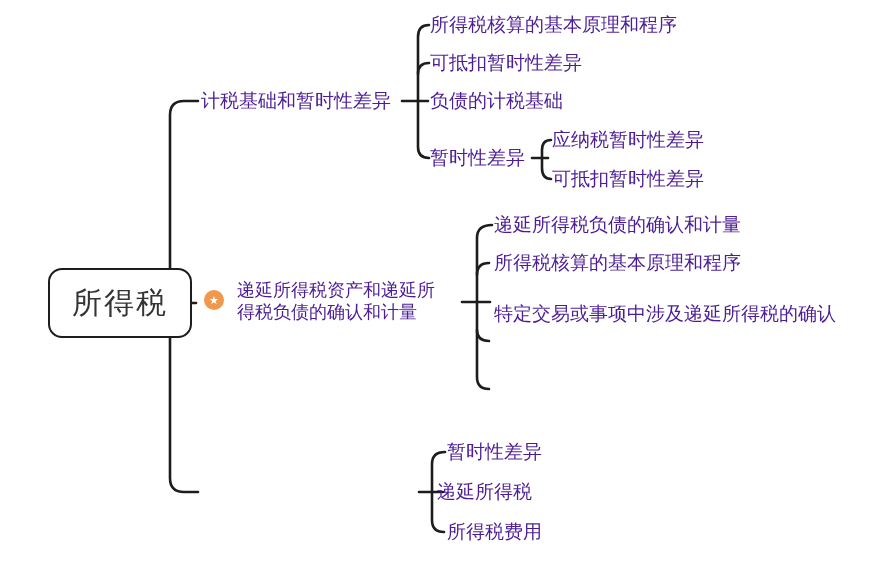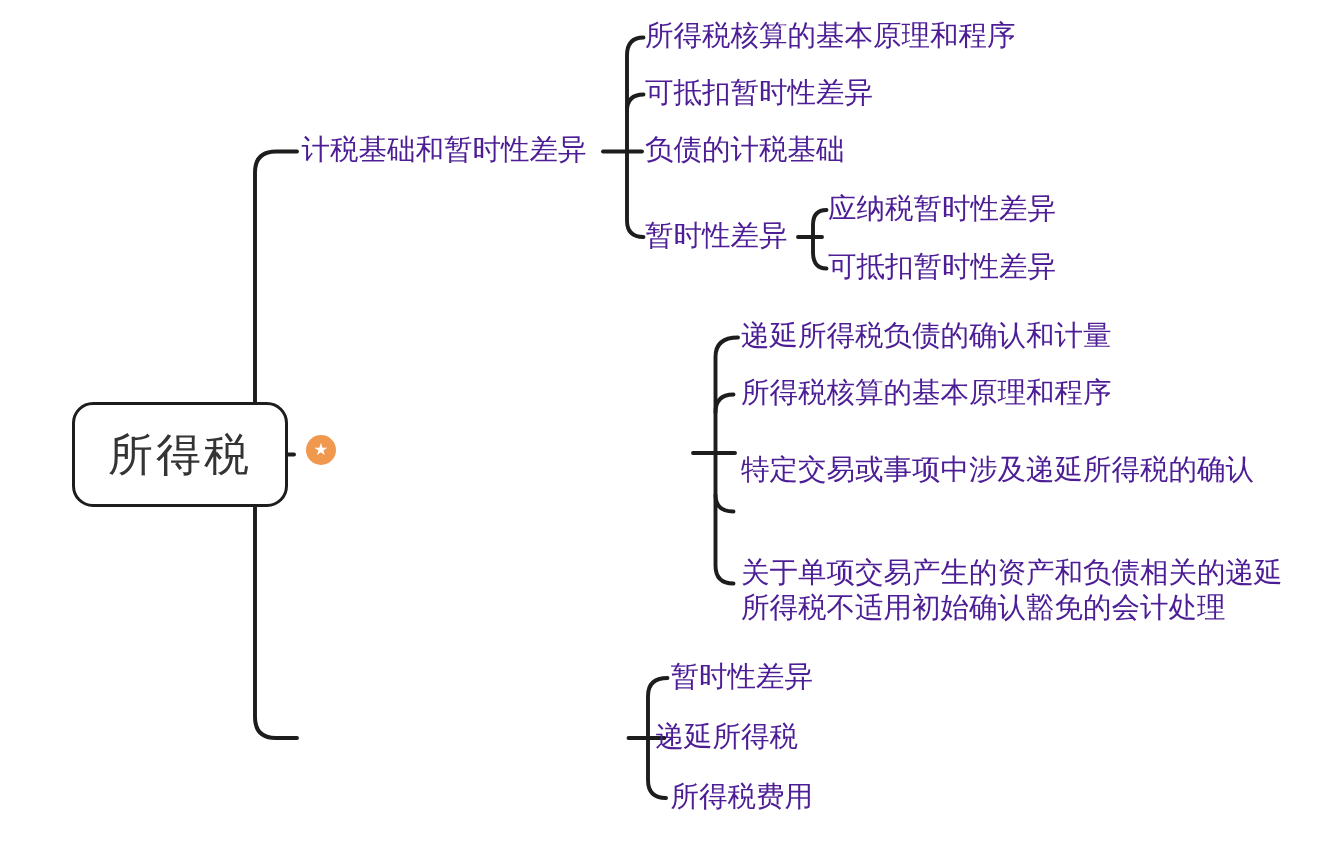--- a/index.html
+++ b/index.html
@@ -99,22 +99,22 @@
   <div class="topic" style="left:430px;top:13px;">所得税核算的基本原理和程序</div>
   <div class="topic" style="left:430px;top:51px;">可抵扣暂时性差异</div>
   <div class="topic" style="left:430px;top:89px;">负债的计税基础</div>
   <div class="topic" style="left:430px;top:146px;">暂时性差异</div>
   <div class="topic" style="left:552px;top:128px;">应纳税暂时性差异</div>
   <div class="topic" style="left:552px;top:167px;">可抵扣暂时性差异</div>
 
   <span class="star-badge" style="background:#F0984E;">
     <span>★</span>
   </span>
+  <div class="topic wrap b2-label">递延所得税资产和递延所得税负债的确认和计量</div>
   <div class="topic" style="left:494px;top:213px;">递延所得税负债的确认和计量</div>
   <div class="topic" style="left:494px;top:251px;">所得税核算的基本原理和程序</div>
   <div class="topic" style="left:494px;top:302px;">特定交易或事项中涉及递延所得税的确认</div>
-  <div class="topic wrap b2-c5">关于单项交易产生的资产和负债相关的递延所得税不适用初始确认豁免的会计处理</div>
 
   <div class="topic" style="left:447px;top:440px;">暂时性差异</div>
   <div class="topic" style="left:437px;top:480px;">递延所得税</div>
   <div class="topic" style="left:447px;top:520px;">所得税费用</div>
 
 </div>
 
 </body></html>

